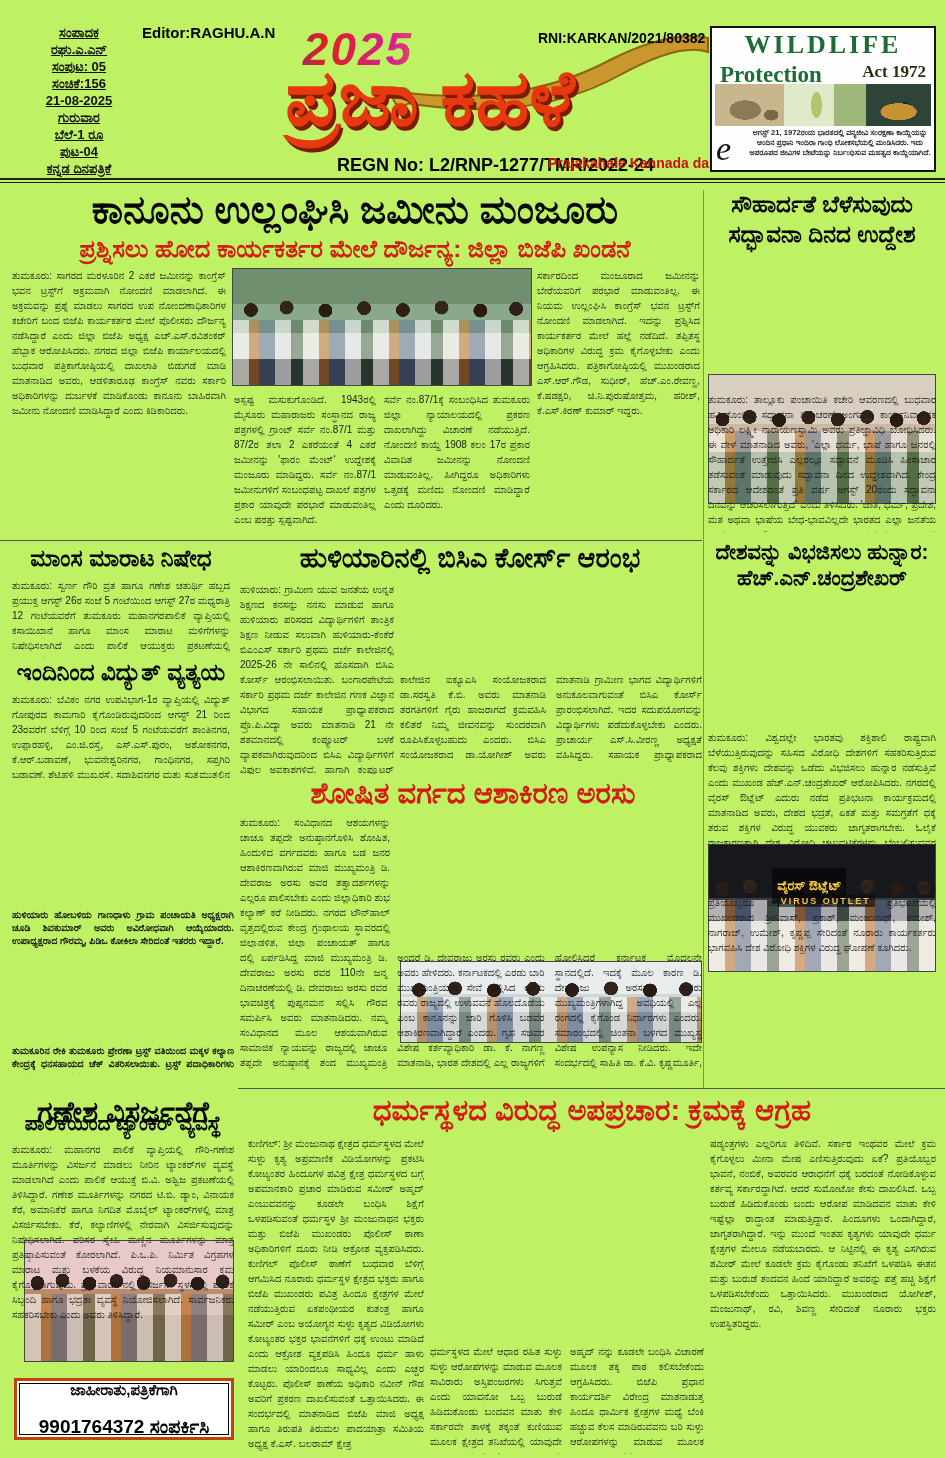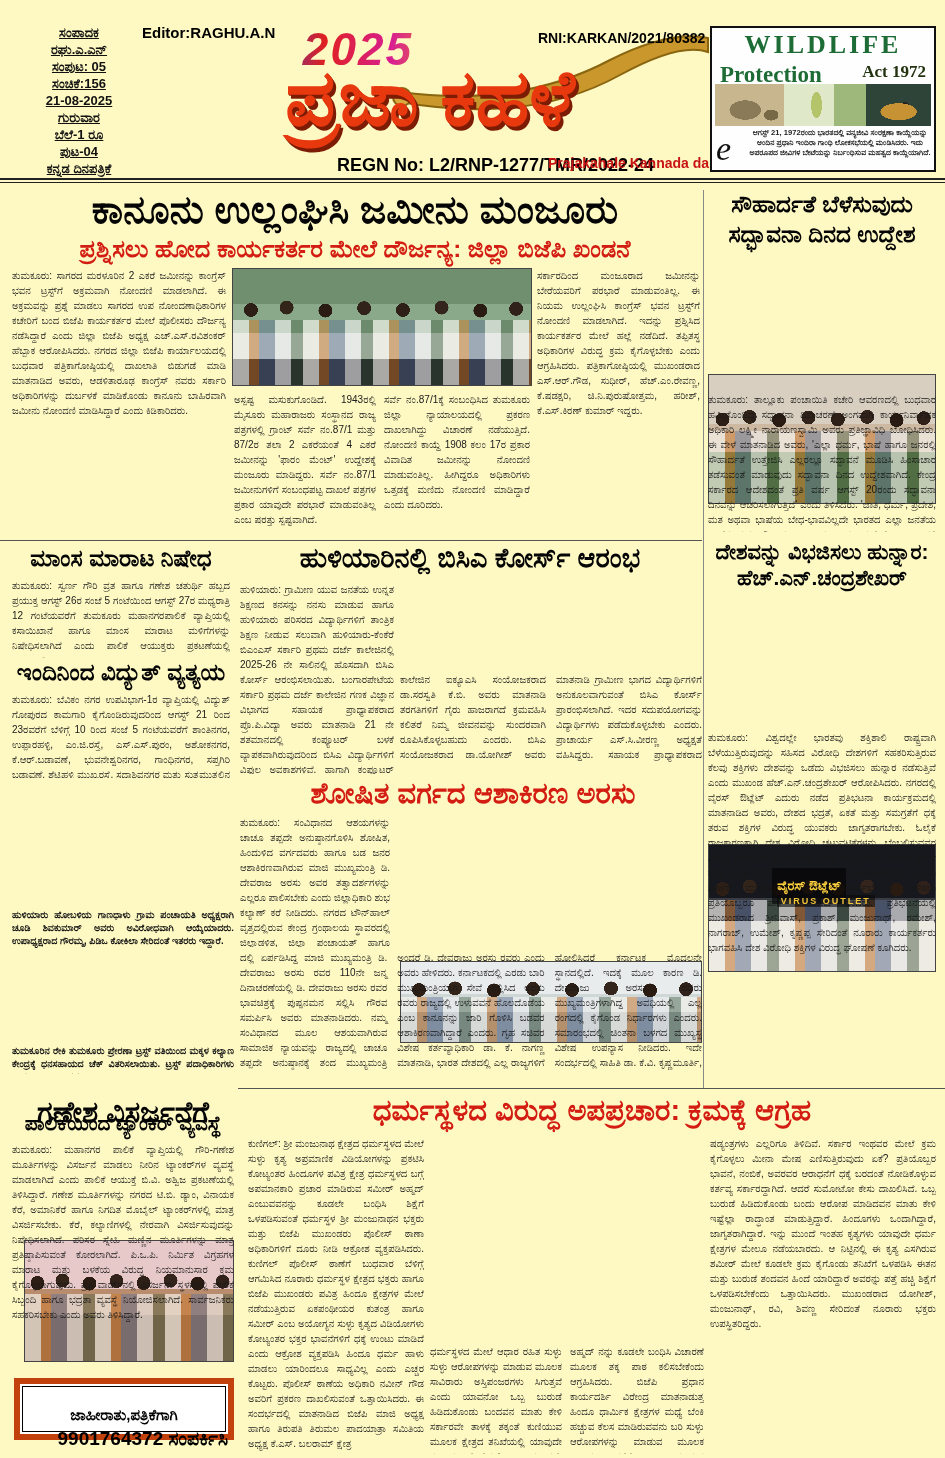--- a/index.html
+++ b/index.html
@@ -1,16 +1,16 @@
 <!DOCTYPE html>
 <html><head>
 <meta charset="utf-8">
 <style>
   html,body{margin:0;padding:0;background:#e8e8e8;}
-  #page{position:relative;width:945px;height:1458px;background:#fef9c3;margin:0 auto;
+  #page{position:relative;width:945px;height:1458px;background:#bef264;margin:0 auto;
         font-family:"Liberation Sans","DejaVu Sans",sans-serif;color:#1a1a1a;overflow:hidden;}
   .abs{position:absolute;}
   
   .info-col{left:12px;top:24px;width:134px;text-align:center;font-weight:bold;font-size:13px;line-height:17px;color:#111;}
   .info-col div{text-decoration:underline;}
   .editor{left:142px;top:24px;font-weight:bold;font-size:15px;color:#000;}
   .year{left:248px;top:22px;width:220px;text-align:center;font-size:46px;font-weight:900;font-style:italic;
         background:linear-gradient(90deg,#2a3fd4 0%,#e02020 35%,#d81f92 65%,#f5a800 100%);
         -webkit-background-clip:text;background-clip:text;color:transparent;letter-spacing:2px;}
   .horn{left:380px;top:30px;width:330px;height:90px;}
@@ -58,24 +58,24 @@
      background:repeating-linear-gradient(90deg,rgba(250,248,240,.75) 0 16px,rgba(210,120,40,.55) 16px 26px,rgba(90,110,150,.5) 26px 42px,rgba(245,245,245,.7) 42px 58px,rgba(60,90,60,.45) 58px 70px);}
   .ph-lead{background:linear-gradient(#6f8f6f 0 30%,#8aa98a 30% 55%,#cfd8cf 55% 78%,#1d1d22 78% 100%);}
   .ph-sadbhav{background:linear-gradient(#d9cfc0 0 38%,#cdb9a2 38% 60%,#5e7a48 60% 100%);}
   .ph-virus{background:linear-gradient(#17181d 0 42%,#3a3c44 42% 60%,#d8d4cc 60% 100%);}
   .ph-bca{background:linear-gradient(#e9ecec 0 40%,#cfd6d6 40% 62%,#9aa4a8 62% 100%);}
   .ph-garland{background:linear-gradient(#e8c9c9 0 40%,#b98c6e 40% 62%,#8f6b50 62% 100%);}
   .ph-label{position:absolute;z-index:3;font-weight:bold;text-align:center;}
   .virus-kn{left:28%;top:18%;color:#ffd23d;font-size:13px;background:rgba(0,0,0,.55);padding:10px 5px;}
   .virus-en{left:30%;top:40%;color:#f3c53a;font-size:9px;letter-spacing:2px;background:rgba(10,10,10,.6);padding:1px 4px;}
   
-  .ad-box{border:6px solid #c2410c;box-shadow:0 0 0 2px #fff inset,0 0 0 3px #000 inset;
-          text-align:center;padding-top:22px;box-sizing:border-box;background:#fff;}
+  .ad-box{border:3px solid #c2410c;box-shadow:0 0 0 2px #fff inset,0 0 0 3px #000 inset;
+          text-align:center;padding-top:0;box-sizing:border-box;background:#fff;}
   .ad-l1{font-weight:900;font-size:15px;color:#000;}
-  .ad-l2{font-weight:900;font-size:19px;color:#000;margin-top:4px;text-align:right;}
+  .ad-l2{font-weight:900;font-size:19px;color:#000;margin-top:17px;}
 </style>
 </head>
 <body>
 
 <div id="page">
 
   <div class="abs info-col">
     <div>ಸಂಪಾದಕ</div>
     <div>ರಘು.ಎ.ಎನ್</div>
     <div>ಸಂಪುಟ: 05</div>

